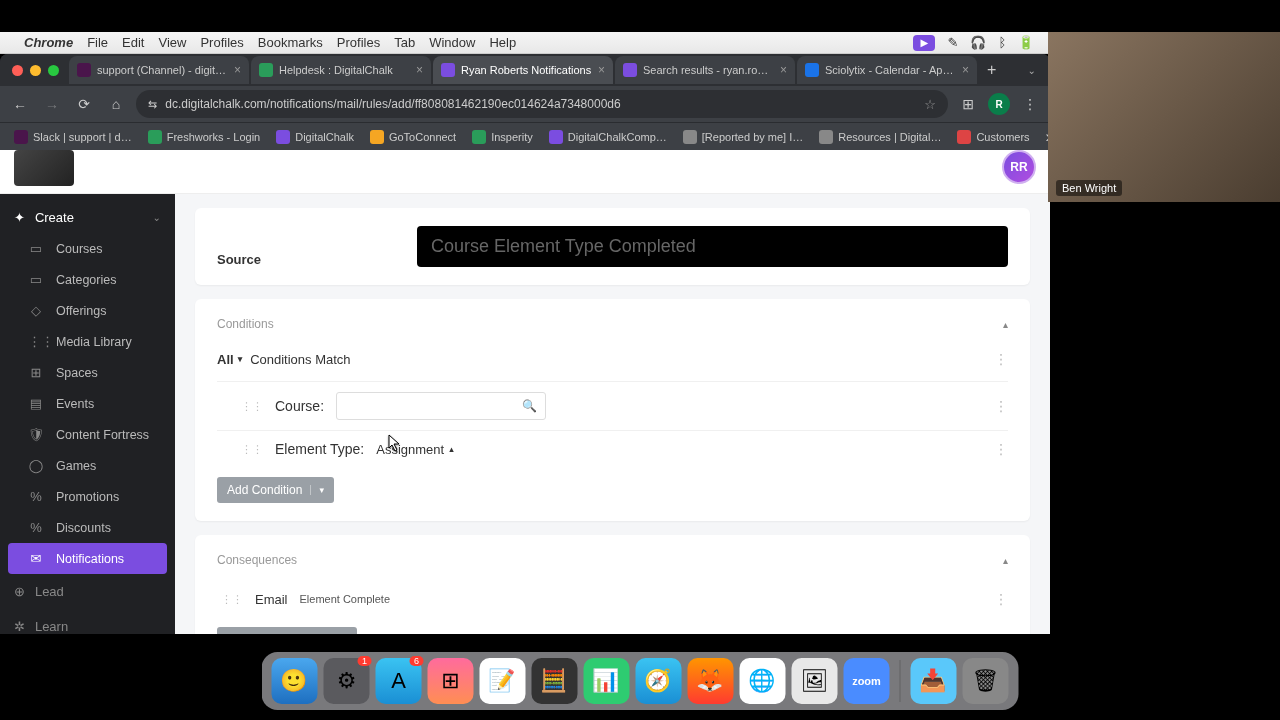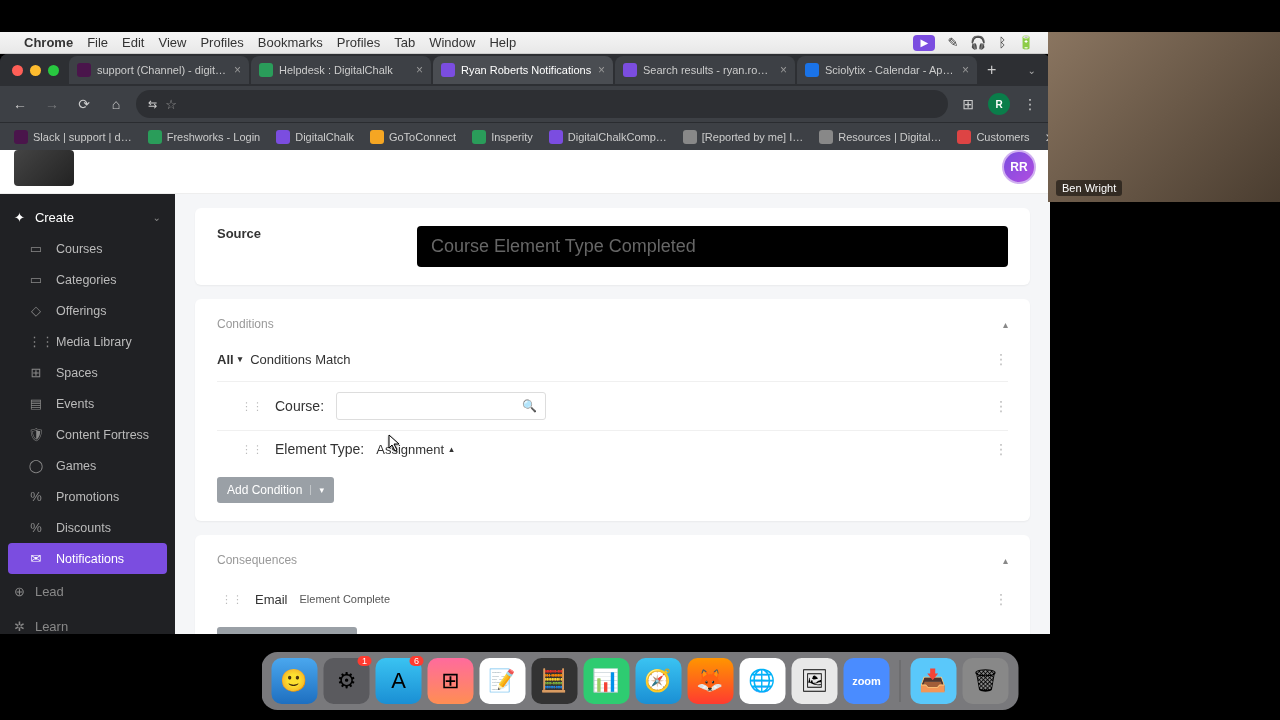--- a/index.html
+++ b/index.html
@@ -2,21 +2,21 @@
 <html><head>
 <meta charset="utf-8">
 <style>
   * { margin: 0; padding: 0; box-sizing: border-box; font-family: -apple-system, BlinkMacSystemFont, "Segoe UI", sans-serif; }
   body { width: 1280px; height: 720px; background: #000; overflow: hidden; position: relative; }
 
   
   .menubar { position: absolute; top: 32px; left: 0; right: 0; height: 22px; background: linear-gradient(#f5f5f5,#e8e8e8); display: flex; align-items: center; font-size: 13px; color: #333; padding: 0 10px; border-bottom: 1px solid #ccc; }
   .menubar .left { display:flex; align-items:center; gap:14px; }
   .menubar .left .apple { font-size:14px; }
-  .menubar .bold { font-weight:600; }
+  .menubar .bold { font-weight:600;font-style:italic; }
   .menubar .right { margin-left:auto; display:flex; align-items:center; gap:12px; font-size:12px; }
   .menubar .right .ico { font-size:13px; }
   .menubar .cam { width:22px; height:16px; background:#7b4de0; border-radius:4px; display:flex; align-items:center; justify-content:center; color:#fff; font-size:10px; }
 
   
   .chrome { position:absolute; top:54px; left:0; width:1050px; height:580px; background:#2d2f33; border-radius:8px 8px 0 0; overflow:hidden; display:flex; flex-direction:column; }
   .tabstrip { height:32px; background:#2d2f33; display:flex; align-items:center; padding:0 6px; gap:2px; }
   .traffic { display:flex; gap:7px; padding:0 8px 0 6px; align-items:center; }
   .traffic span { width:11px; height:11px; border-radius:50%; }
   .tl-r{background:#ff5f57}.tl-y{background:#febc2e}.tl-g{background:#28c840}
@@ -52,21 +52,21 @@
   .create-row { display:flex; align-items:center; gap:10px; padding:8px 14px; font-size:13px; color:#fff; cursor:pointer; }
   .create-row .chev { margin-left:auto; font-size:10px; color:#888; }
   .nav-item { display:flex; align-items:center; gap:12px; padding:8px 14px 8px 28px; font-size:12.5px; color:#bbb; cursor:pointer; }
   .nav-item.active { background:#7b4de0; color:#fff; border-radius:4px; margin:0 8px; padding-left:20px; }
   .nav-item .nico { width:16px; text-align:center; font-size:13px; color:#888; }
   .nav-item.active .nico { color:#fff; }
   .nav-section { display:flex; align-items:center; gap:10px; padding:10px 14px; font-size:13px; color:#888; cursor:pointer; }
 
   .main { flex:1; background:#f5f6f8; overflow-y:auto; padding:0 20px 20px; }
   .card { background:#fff; border-radius:6px; margin-top:14px; padding:18px 22px; box-shadow:0 1px 2px rgba(0,0,0,0.05); }
-  .src-row { display:flex; align-items:flex-start; gap:30px; }
+  .src-row { display:flex; align-items:flex-end; gap:30px; }
   .src-label { font-size:13px; font-weight:600; color:#333; width:170px; }
   .src-val { flex:1; background:#000000; border-radius:4px; padding:10px 14px; font-size:18px; color:#666; }
 
   .section-head { display:flex; align-items:center; font-size:12px; color:#999; padding-bottom:14px; }
   .section-head .collapse { margin-left:auto; font-size:10px; color:#888; cursor:pointer; }
 
   .cond-header { display:flex; align-items:center; gap:8px; padding:6px 0 14px; }
   .all-drop { font-size:13px; font-weight:600; color:#333; display:flex; align-items:center; gap:4px; cursor:pointer; }
   .all-drop .ar { font-size:9px; }
   .cond-text { font-size:13px; color:#333; }
@@ -169,20 +169,21 @@
     <span class="tabdrop">⌄</span>
   </div>
 
   <div class="toolbar">
     <span class="tbtn">←</span>
     <span class="tbtn" style="opacity:.4">→</span>
     <span class="tbtn">⟳</span>
     <span class="tbtn">⌂</span>
     <div class="omni">
       <span class="lock">⇆</span>
+      <span class="url">dc.digitalchalk.com/notifications/mail/rules/add/ff808081462190ec014624a7348000d6</span>
       <span class="star">☆</span>
     </div>
     <span class="tbtn">⊞</span>
     <span class="avatar-btn">R</span>
     <span class="tbtn">⋮</span>
   </div>
 
   <div class="bookbar">
     <div class="bm">
         <span class="bfav" style="background:#4a154b"></span>

